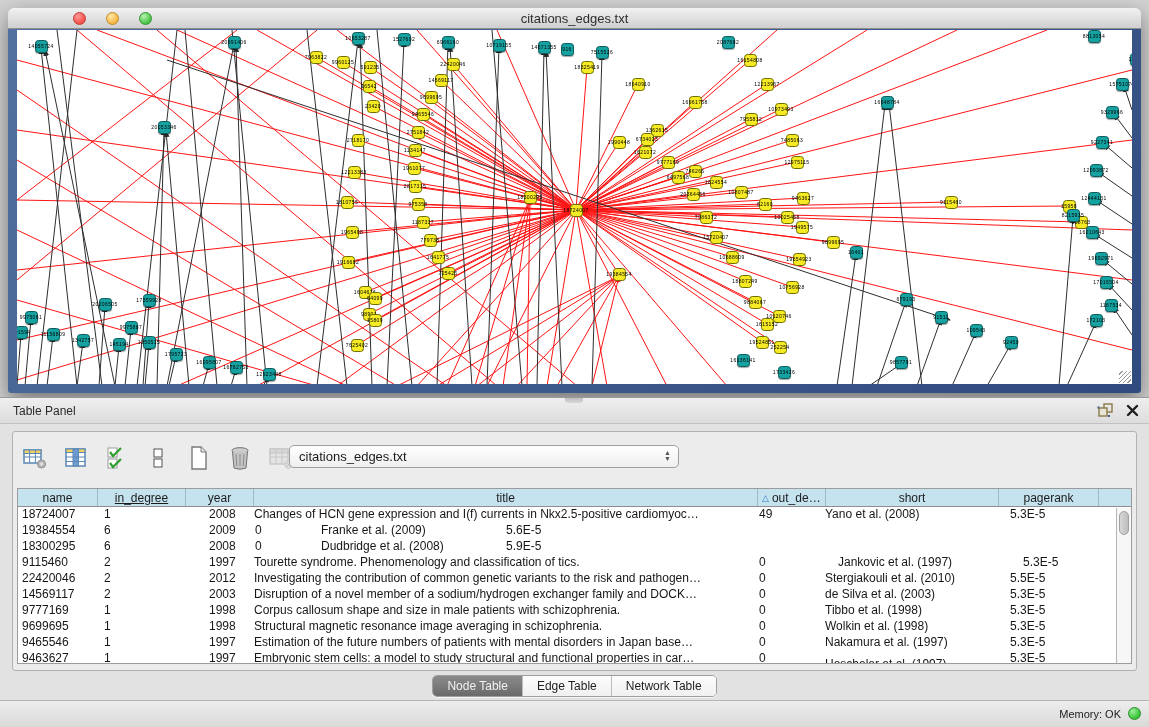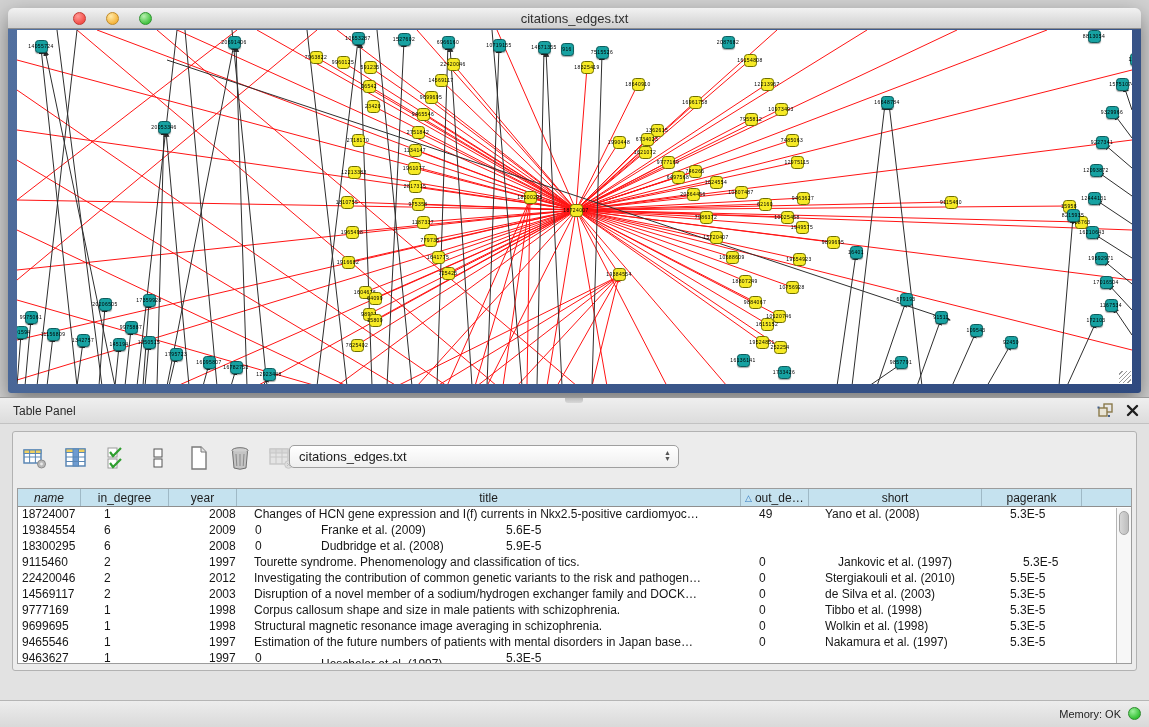--- a/index.html
+++ b/index.html
@@ -707,22 +707,22 @@
         <span class="fx">f(x)</span>
       </span>
     </div>
     <div class="combo">
       <span>citations_edges.txt</span>
       <span class="stepper">▲<br>▼</span>
     </div>
 
     <div class="tbl">
       <div class="tbl-head" id="tbl-head">
-          <div class="th" style="width: 63px; font-style: italic;">name</div>
-          <div class="th" style="width: 88px;">in_degree</div>
+          <div class="th" style="width: 80px;">name</div>
+          <div class="th" style="width: 88px; text-decoration: underline;">in_degree</div>
           <div class="th" style="width: 68px;">year</div>
           <div class="th" style="width: 504px;">title</div>
           <div class="th sorted" style="width: 68px;">
             <span class="sort-tri">△</span>
             <span>out_de…</span>
           </div>
           <div class="th" style="width: 173px;">short</div>
           <div class="th" style="width: 100px;">pagerank</div>
         </div>
       <div id="tbl-body">
@@ -802,29 +802,37 @@
             <div class="td" style="width: 68px; padding-left: 27px;">1997</div>
             <div class="td" style="width: 504px; padding-left: 4px;">Estimation of the future numbers of patients with mental disorders in Japan base…</div>
             <div class="td" style="width: 68px; padding-left: 5px;">0</div>
             <div class="td" style="width: 173px; padding-left: 3px;">Nakamura et al. (1997)</div>
             <div class="td" style="width: 100px; padding-left: 15px;">5.3E-5</div>
           </div>
           <div class="tr">
             <div class="td" style="width: 76px; padding-left: 4px;">9463627</div>
             <div class="td" style="width: 88px; padding-left: 10px;">1</div>
             <div class="td" style="width: 68px; padding-left: 27px;">1997</div>
+            <div class="td" style="width: 504px; padding-left: 4px;">Embryonic stem cells: a model to study structural and functional properties in car…</div>
             <div class="td" style="width: 68px; padding-left: 5px;">0</div>
             <div class="td" style="width: 173px; padding-left: 3px; margin-top: 6px;">Hescheler et al. (1997)</div>
             <div class="td" style="width: 100px; padding-left: 15px;">5.3E-5</div>
           </div>
         </div>
       <div class="vscroll">
         <div class="vthumb"></div>
       </div>
     </div>
   </div>
 
+  <div class="tabs-bar">
+    <span class="seg" id="seg-tabs">
+        <span class="seg-btn sel">Node Table</span>
+        <span class="seg-btn">Edge Table</span>
+        <span class="seg-btn">Network Table</span>
+      </span>
+  </div>
 </div>
 
 <div id="status-bar">
   <span class="mem">Memory: OK</span>
   <span class="mem-dot"></span>
 </div>
 
 </body></html>

